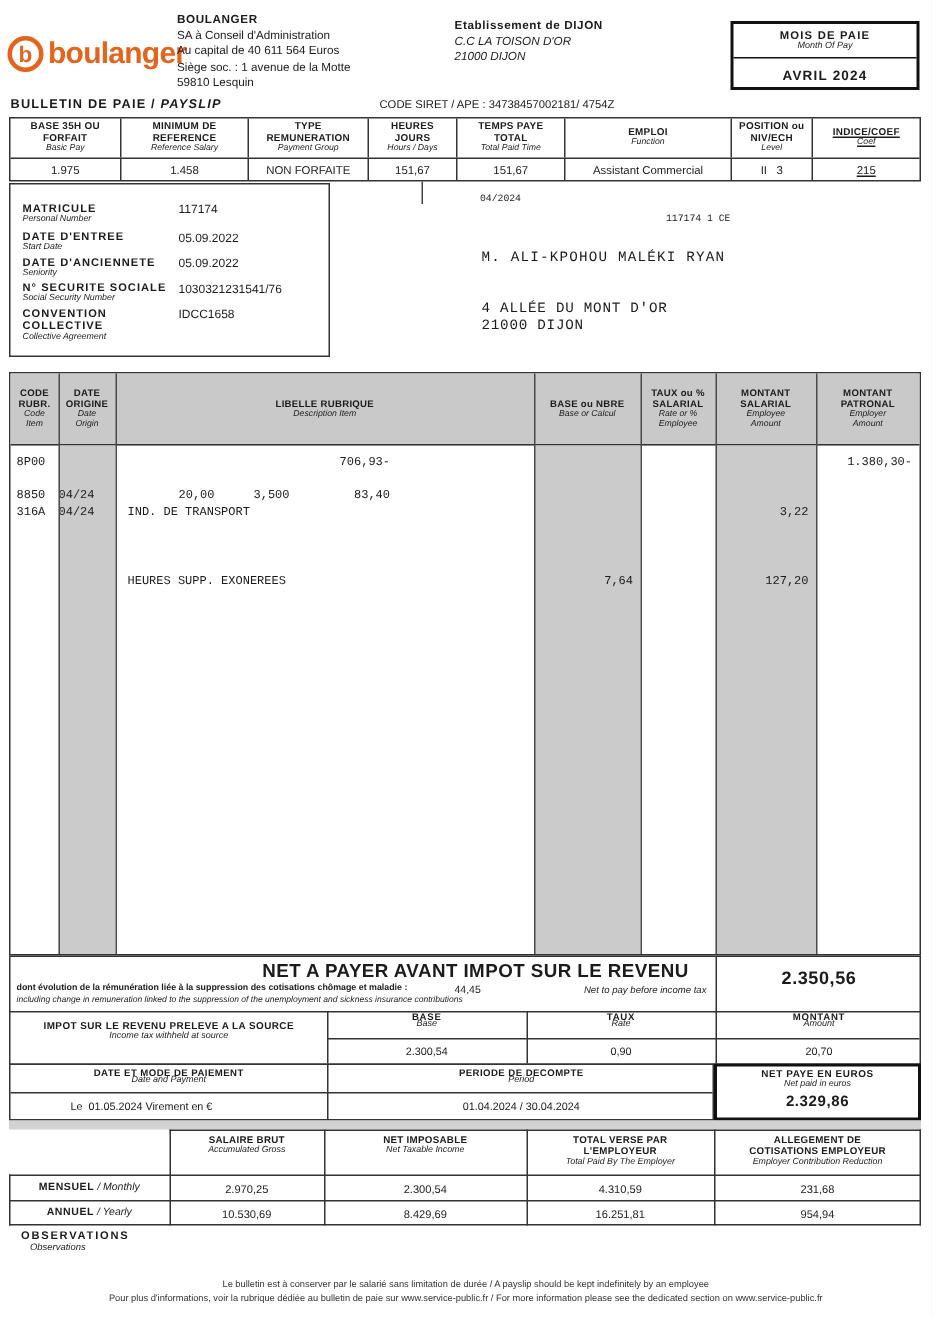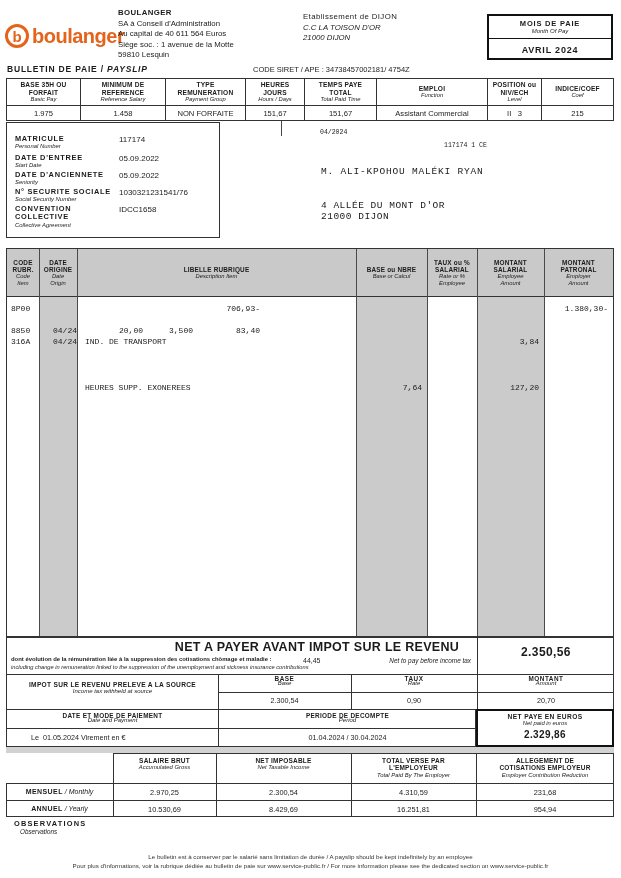--- a/index.html
+++ b/index.html
@@ -14,41 +14,41 @@
   .ctr{text-align:center;}
   
   .logo{left:5px;top:24px;display:flex;align-items:center;gap:3px;color:#e4641c;}
   .logo-b{width:18px;height:18px;border:3px solid #e4641c;border-radius:50%;
     display:flex;align-items:center;justify-content:center;
     font-weight:bold;font-size:15px;line-height:1;}
   .logo-text{font-weight:bold;font-size:20px;letter-spacing:-0.5px;}
   .company{left:118px;top:8px;font-size:7.8px;line-height:10.6px;}
   .company .name{font-weight:bold;letter-spacing:0.4px;}
   .estab{left:303px;top:12px;font-size:7.8px;line-height:10.6px;}
-  .estab .t{font-weight:normal;letter-spacing:0.4px;}
+  .estab .t{font-weight:bold;letter-spacing:0.4px;}
   .month-box{left:487px;top:14px;width:126px;height:46px;border:2px solid #111;box-sizing:border-box;}
   .month-box .top{height:22px;border-bottom:1px solid #111;text-align:center;}
   .month-box .fr{font-size:7.5px;font-weight:bold;letter-spacing:0.8px;padding-top:3px;}
   .month-box .en{font-size:6px;font-style:italic;}
   .month-box .val{text-align:center;font-weight:bold;font-size:9px;letter-spacing:0.8px;padding-top:6px;}
   .doc-title{left:7px;top:64px;font-size:8.5px;font-weight:bold;letter-spacing:0.8px;}
   .siret{left:253px;top:65px;font-size:7.5px;}
   
   .top-table{left:6px;top:78px;width:608px;height:43px;border:1px solid #333;box-sizing:border-box;}
   .tt-row{display:flex;width:100%;box-sizing:border-box;}
   .tt-hrow{height:27px;border-bottom:1px solid #333;}
   .tt-vrow{height:14px;}
   .tt-cell{box-sizing:border-box;border-right:1px solid #333;display:flex;flex-direction:column;
     align-items:center;justify-content:center;text-align:center;overflow:hidden;}
   .tt-cell:last-child{border-right:none;}
   .tt-fr{font-size:6.6px;font-weight:bold;line-height:7.4px;letter-spacing:0.2px;white-space:pre-line;}
   .tt-en{font-size:5.8px;font-style:italic;line-height:6.6px;}
   .tt-val{font-size:7.6px;white-space:pre;}
   .w0{width:74px;align-items:center;}.w1{width:85px;}.w2{width:80px;}.w3{width:59px;}
-  .w4{width:72px;}.w5{width:111px;}.w6{width:54px;}.w7{width:72px;flex:1;}
+  .w4{width:72px;}.w5{width:111px;}.w6{width:54px;}.w7{width:72px;flex:1;text-decoration:underline;}
   
   .vline-sm{left:281px;top:121px;width:1px;height:15px;background:#444;}
   .period-code{left:320px;top:129px;font-size:6.5px;}
   .ref-code{left:444px;top:142px;font-size:6.5px;}
   .emp-box{left:6px;top:122px;width:214px;height:116px;border:1px solid #333;box-sizing:border-box;}
   .emp-field{position:absolute;left:8px;right:6px;}
   .ef-fr{display:block;font-weight:bold;font-size:7.4px;letter-spacing:0.7px;line-height:8.4px;white-space:pre-line;}
   .ef-en{display:block;font-style:italic;font-size:5.9px;line-height:7px;}
   .ef-val{position:absolute;left:104px;top:0;font-size:8px;}
   .emp-name{left:321px;top:166px;font-size:9.5px;letter-spacing:0.8px;}
@@ -67,21 +67,21 @@
   .mt-body{position:absolute;left:0;top:48px;width:100%;bottom:0;}
   .stripe{position:absolute;top:0;bottom:0;background:#cbcbcb;}
   .st-date{left:32px;width:38px;}
   .st-base{left:349px;width:71px;}
   .st-emp{left:470px;width:67px;}
   .mt-vline{position:absolute;top:0;bottom:0;width:1px;background:#4a4a4a;}
   .mrow{position:absolute;left:0;width:100%;display:flex;font-family:"Liberation Mono","DejaVu Sans Mono",monospace;
     font-size:8px;line-height:11px;}
   .mrow>div{box-sizing:border-box;overflow:hidden;white-space:pre;}
   .cell-code{padding-left:4px;}
-  .cell-date{text-align:right;}
+  .cell-date{text-align:left;}
   .cell-label{padding-left:8px;}
   .cell-num{text-align:right;padding-right:5px;}
   
   .net-band{left:6px;top:637px;width:608px;height:38px;border:1px solid #333;box-sizing:border-box;}
   .net-title{position:absolute;left:150px;top:2px;width:320px;text-align:center;
     font-weight:bold;font-size:12.5px;letter-spacing:0.3px;}
   .net-note-fr{position:absolute;left:4px;top:18px;width:288px;font-weight:bold;font-size:5.9px;line-height:7px;}
   .net-note-en{position:absolute;left:4px;top:26px;width:300px;font-style:italic;font-size:5.7px;line-height:7px;}
   .net-note-val{position:absolute;left:296px;top:19px;font-size:7px;}
   .net-sub-en{position:absolute;left:350px;top:19px;width:114px;text-align:right;font-style:italic;font-size:6.4px;}
@@ -335,21 +335,21 @@
         <div class="mc4 cell-num">3,500</div>
         <div class="mc5 cell-num">83,40</div>
         <div class="mc6 cell-num"></div>
       </div>
       <div class="mrow" style="top:39px">
         <div class="mc0 cell-code">316A</div>
         <div class="mc1 cell-date">04/24</div>
         <div class="mc2 cell-label">IND. DE TRANSPORT</div>
         <div class="mc3 cell-num"></div>
         <div class="mc4 cell-num"></div>
-        <div class="mc5 cell-num">3,84</div>
+        <div class="mc5 cell-num">3,22</div>
         <div class="mc6 cell-num"></div>
       </div>
       <div class="mrow" style="top:85px">
         <div class="mc0 cell-code"></div>
         <div class="mc1 cell-date"></div>
         <div class="mc2 cell-label">HEURES SUPP. EXONEREES</div>
         <div class="mc3 cell-num">7,64</div>
         <div class="mc4 cell-num"></div>
         <div class="mc5 cell-num">127,20</div>
         <div class="mc6 cell-num"></div>
@@ -403,21 +403,21 @@
     <div class="pay-div-v"></div>
     <div class="pay-div-h"></div>
     <div class="pay-h" style="left:0;width:211px">
       <div class="fr">DATE ET MODE DE PAIEMENT</div>
         <div class="en">Date and Payment</div>
     </div>
     <div class="pay-h" style="left:211px;width:259px">
       <div class="fr">PERIODE DE DECOMPTE</div>
         <div class="en">Period</div>
     </div>
-    <div class="pay-v" style="left:24px">Le  01.05.2024 Virement en €</div>
+    <div class="pay-v" style="left:40px">Le  01.05.2024 Virement en €</div>
     <div class="pay-v ctr" style="left:211px;width:259px">01.04.2024 / 30.04.2024</div>
   </div>
   <div class="abs netpay-box">
     <div class="fr">NET PAYE EN EUROS</div>
     <div class="en">Net paid in euros</div>
     <div class="val">2.329,86</div>
   </div>
   <div class="abs gray-band"></div>
 
   <div class="abs sum">

